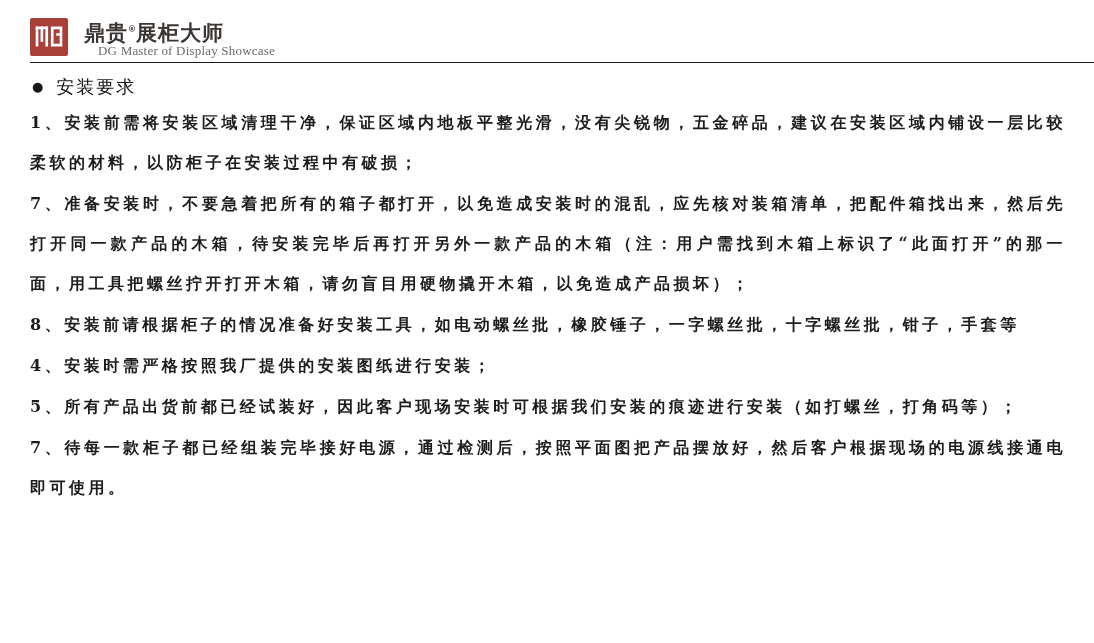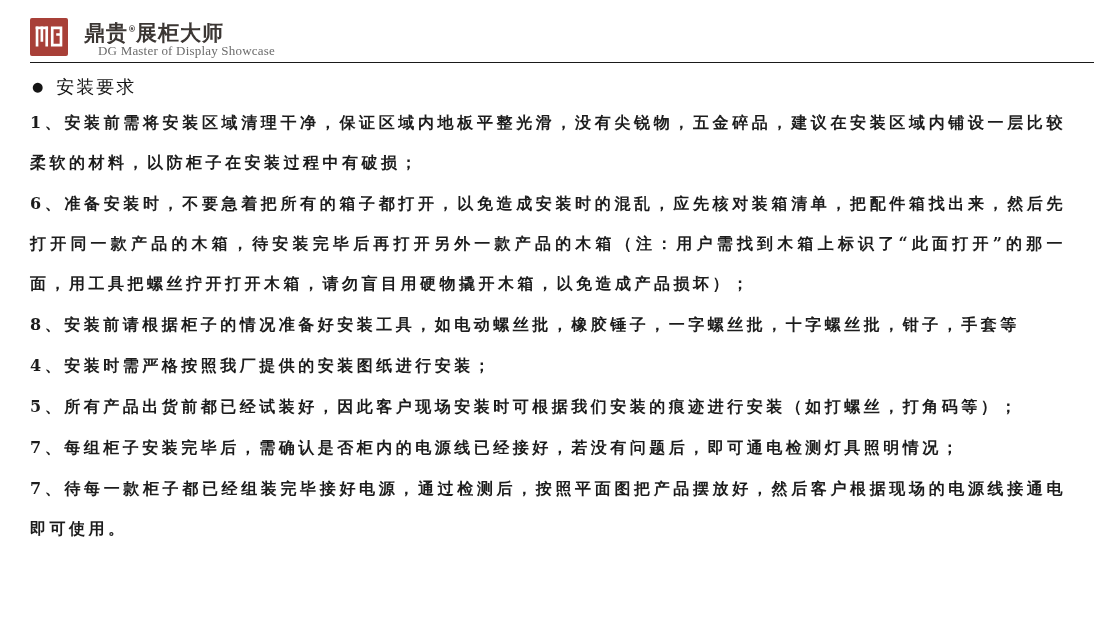--- a/index.html
+++ b/index.html
@@ -78,21 +78,20 @@
 
   <hr class="rule">
 
   <h2 class="heading">
     <span class="bullet">●</span>
     <span>安装要求</span>
   </h2>
 
   <div class="content">
     <p>1、安装前需将安装区域清理干净，保证区域内地板平整光滑，没有尖锐物，五金碎品，建议在安装区域内铺设一层比较柔软的材料，以防柜子在安装过程中有破损；</p>
-    <p>6、准备安装时，不要急着把所有的箱子都打开，以免造成安装时的混乱，应先核对装箱清单，把配件箱找出来，然后先打开同一款产品的木箱，待安装完毕后再打开另外一款产品的木箱（注：用户需找到木箱上标识了“此面打开”的那一面，用工具把螺丝拧开打开木箱，请勿盲目用硬物撬开木箱，以免造成产品损坏）；</p>
+    <p>7、准备安装时，不要急着把所有的箱子都打开，以免造成安装时的混乱，应先核对装箱清单，把配件箱找出来，然后先打开同一款产品的木箱，待安装完毕后再打开另外一款产品的木箱（注：用户需找到木箱上标识了“此面打开”的那一面，用工具把螺丝拧开打开木箱，请勿盲目用硬物撬开木箱，以免造成产品损坏）；</p>
     <p>8、安装前请根据柜子的情况准备好安装工具，如电动螺丝批，橡胶锤子，一字螺丝批，十字螺丝批，钳子，手套等</p>
     <p>4、安装时需严格按照我厂提供的安装图纸进行安装；</p>
     <p>5、所有产品出货前都已经试装好，因此客户现场安装时可根据我们安装的痕迹进行安装（如打螺丝，打角码等）；</p>
-    <p>7、每组柜子安装完毕后，需确认是否柜内的电源线已经接好，若没有问题后，即可通电检测灯具照明情况；</p>
     <p>7、待每一款柜子都已经组装完毕接好电源，通过检测后，按照平面图把产品摆放好，然后客户根据现场的电源线接通电即可使用。</p>
   </div>
 
 </div>
 
 </body></html>

